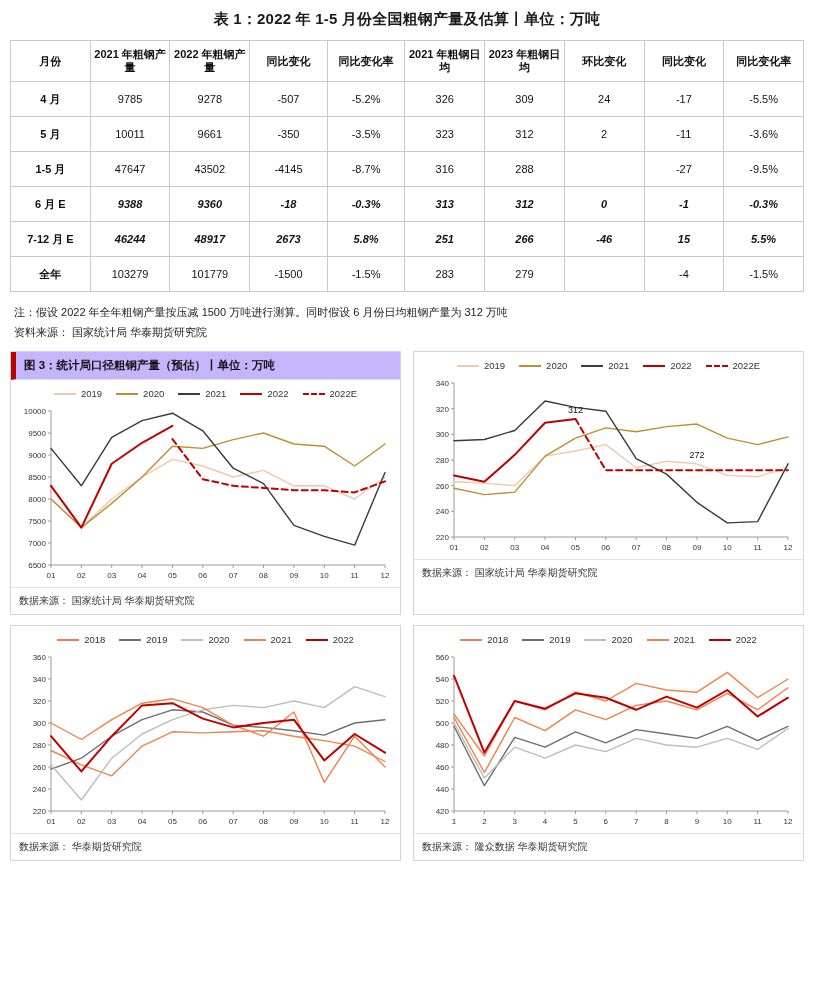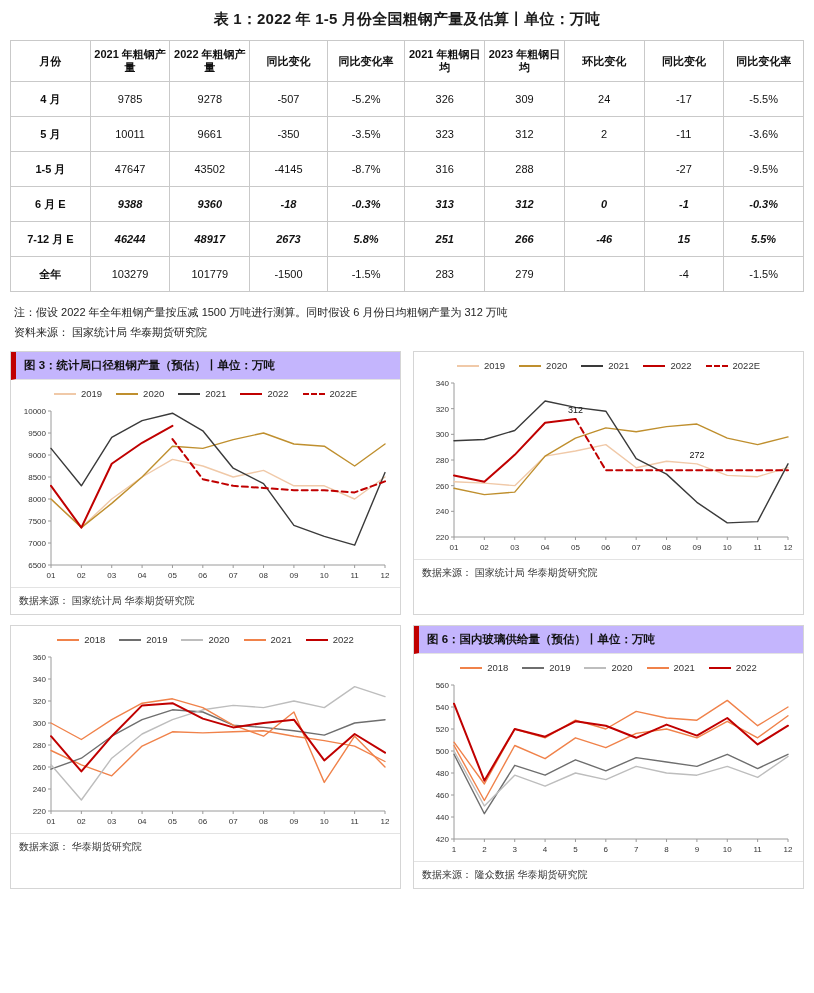--- a/index.html
+++ b/index.html
@@ -398,21 +398,20 @@
             <path d="M34,103.50000000000001 L64.36363636363636,117.8 L94.72727272727272,128.8 L125.09090909090908,99.1 L155.45454545454544,84.80000000000001 L185.8181818181818,85.9 L216.18181818181816,84.80000000000001 L246.54545454545453,83.69999999999999 L276.9090909090909,89.19999999999999 L307.2727272727273,93.60000000000001 L337.6363636363636,99.1 L368,114.5" fill="none" stroke="#f0824a" stroke-width="1.4" stroke-linejoin="round" stroke-linecap="round"></path>
             <path d="M34,122.20000000000002 L64.36363636363636,111.2 L94.72727272727272,89.19999999999999 L125.09090909090908,72.7 L155.45454545454544,62.8 L185.8181818181818,65 L216.18181818181816,78.2 L246.54545454545453,80.4 L276.9090909090909,83.69999999999999 L307.2727272727273,88.1 L337.6363636363636,76 L368,72.7" fill="none" stroke="#6e6e6e" stroke-width="1.4" stroke-linejoin="round" stroke-linecap="round"></path>
             <path d="M34,117.8 L64.36363636363636,153 L94.72727272727272,111.2 L125.09090909090908,87 L155.45454545454544,72.7 L185.8181818181818,62.8 L216.18181818181816,58.4 L246.54545454545453,60.60000000000001 L276.9090909090909,54 L307.2727272727273,60.60000000000001 L337.6363636363636,39.699999999999996 L368,49.599999999999994" fill="none" stroke="#bdbdbd" stroke-width="1.4" stroke-linejoin="round" stroke-linecap="round"></path>
             <path d="M34,76 L64.36363636363636,92.5 L94.72727272727272,72.7 L125.09090909090908,56.20000000000001 L155.45454545454544,51.800000000000004 L185.8181818181818,60.60000000000001 L216.18181818181816,78.2 L246.54545454545453,89.19999999999999 L276.9090909090909,65 L307.2727272727273,135.4 L337.6363636363636,89.19999999999999 L368,120" fill="none" stroke="#f0824a" stroke-width="1.4" stroke-linejoin="round" stroke-linecap="round"></path>
             <path d="M34,89.19999999999999 L64.36363636363636,124.4 L94.72727272727272,89.19999999999999 L125.09090909090908,58.4 L155.45454545454544,56.20000000000001 L185.8181818181818,71.6 L216.18181818181816,80.4 L246.54545454545453,76 L276.9090909090909,72.7 L307.2727272727273,113.4 L337.6363636363636,87 L368,105.7" fill="none" stroke="#c00000" stroke-width="2" stroke-linejoin="round" stroke-linecap="round"></path>
           </svg>
         </div>
       <div class="card-foot">数据来源：  华泰期货研究院</div>
     </div>
     <div class="card">
-      <div class="card-head">图 6：国内玻璃供给量（预估）丨单位：万吨</div>
       <div class="legend" id="lg3">
           <span class="lg">
             <span class="ln" style="border-top: 2px solid rgb(240, 130, 74);"></span>
             <span>2018</span>
           </span>
           <span class="lg">
             <span class="ln" style="border-top: 2px solid rgb(110, 110, 110);"></span>
             <span>2019</span>
           </span>
           <span class="lg">

